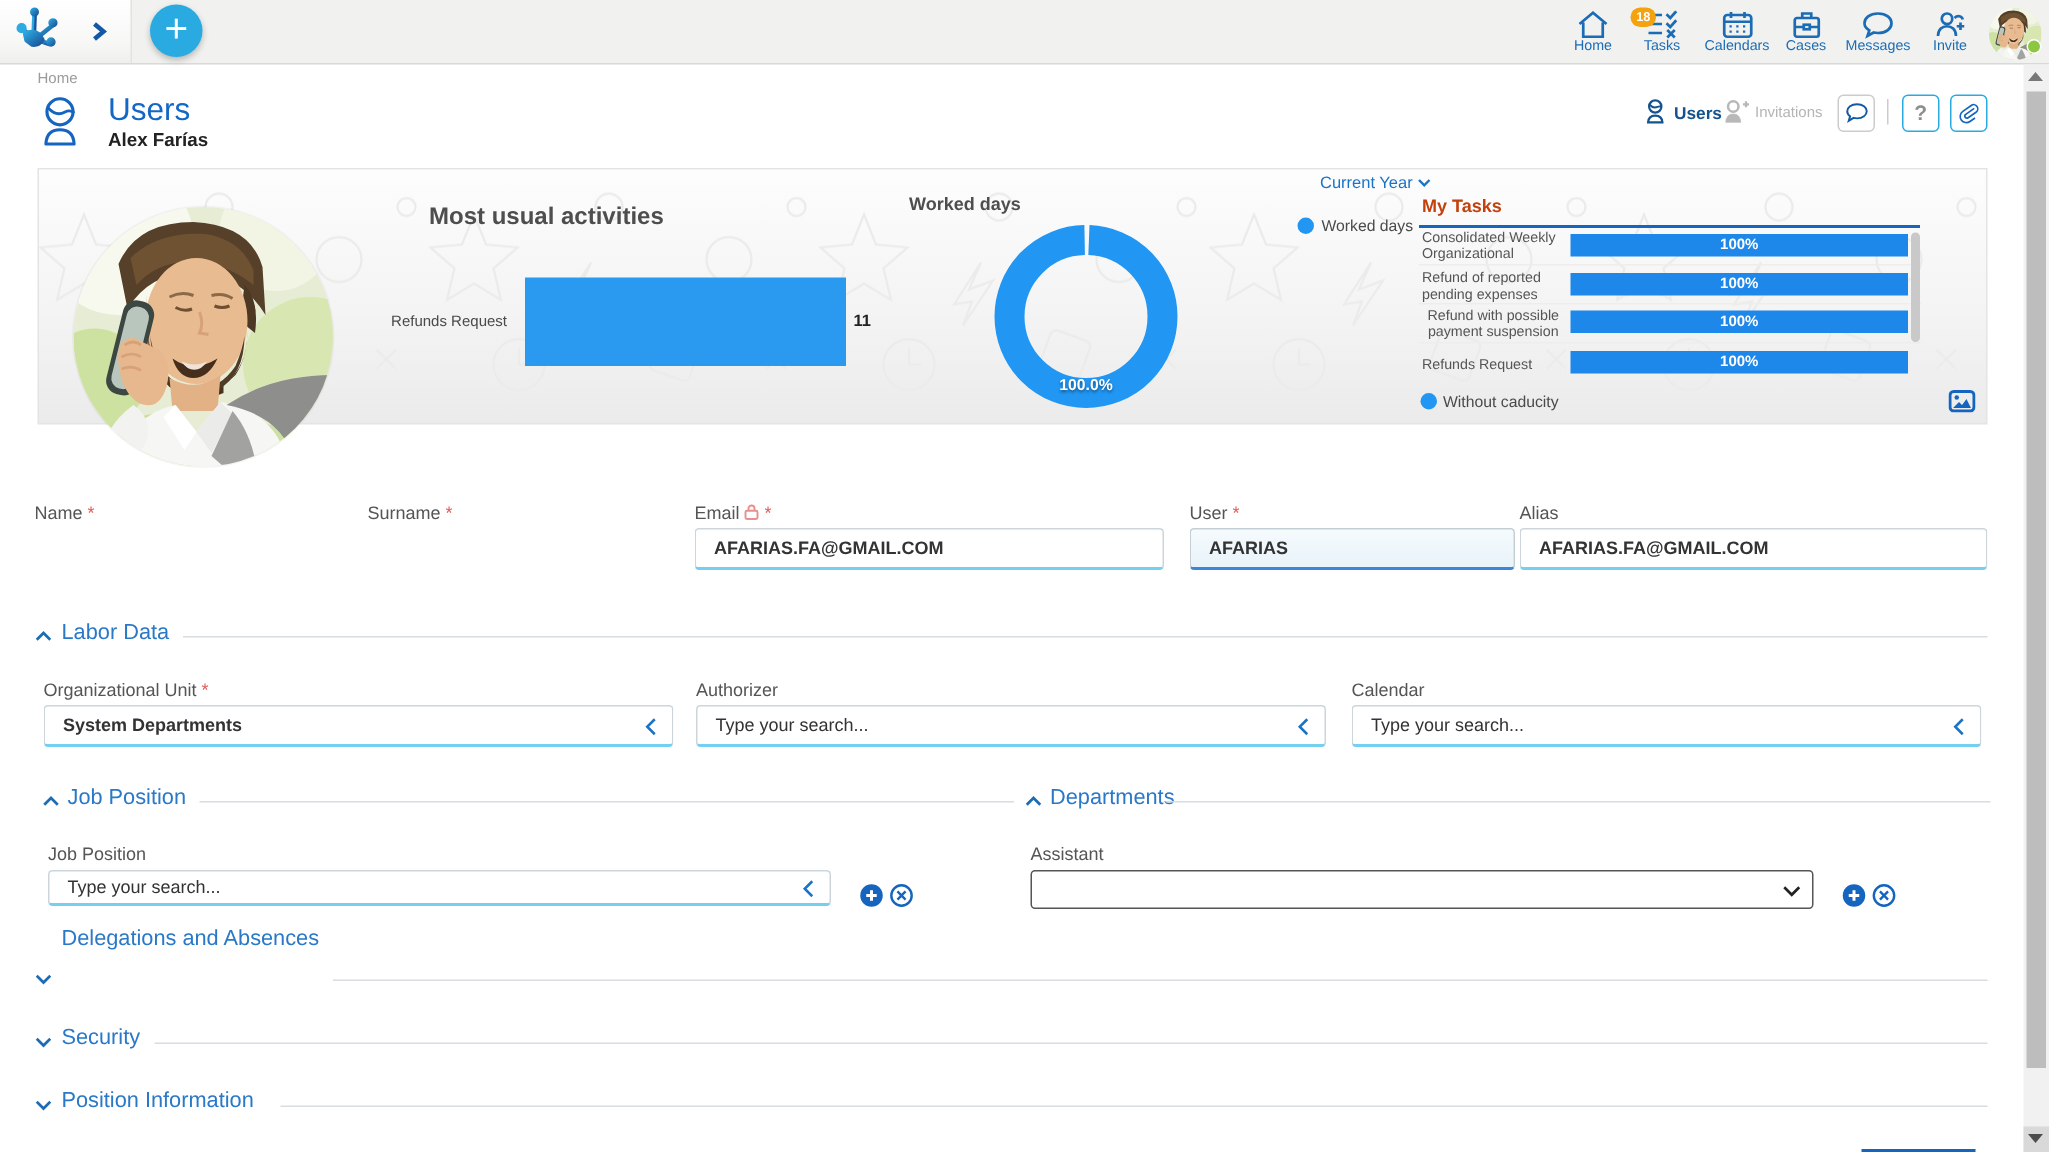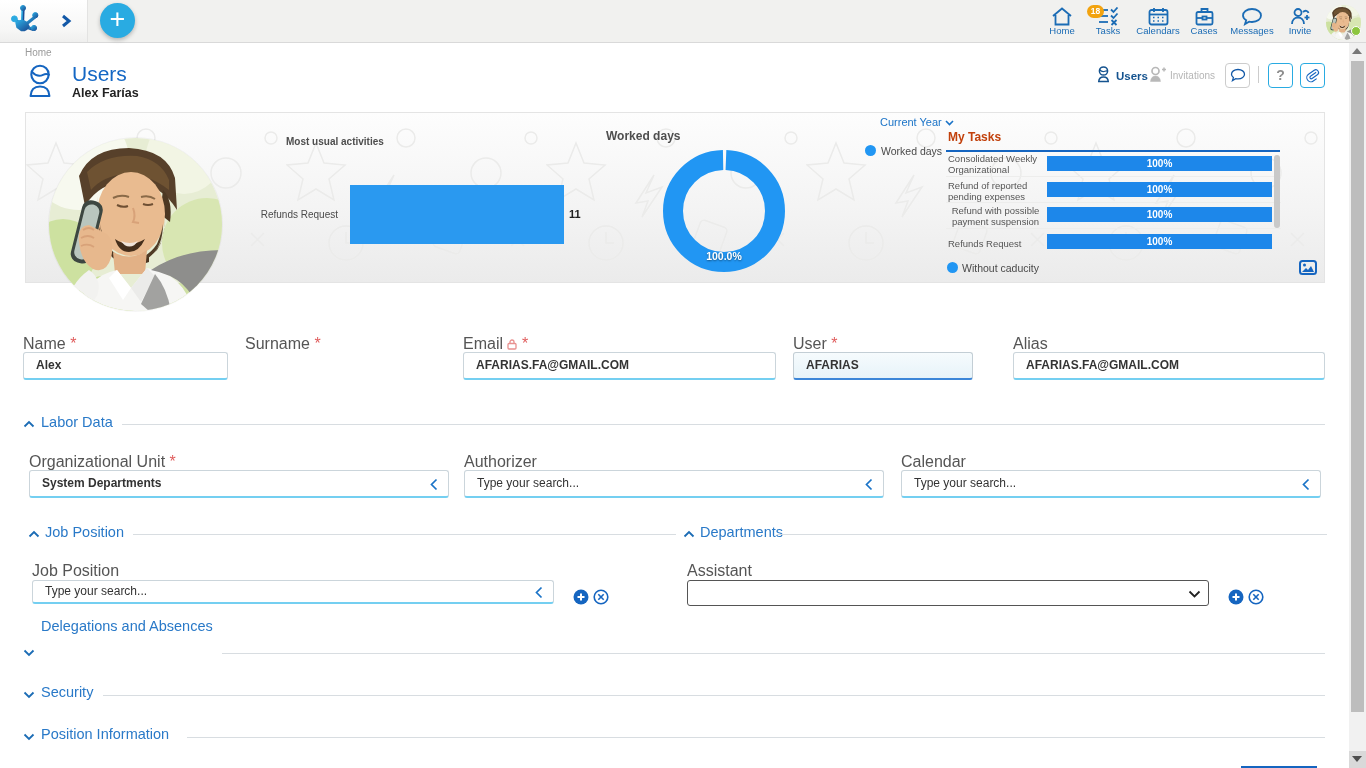--- a/index.html
+++ b/index.html
@@ -32,21 +32,21 @@
 .legdot { position:absolute; width:11px; height:11px; border-radius:50%; background:#2196f3; }
 .legtxt { position:absolute; font-size:10.5px; color:#4a4a4a; }
 
 #mt-title { position:absolute; left:948px; top:130px; font-size:12px; font-weight:bold; color:#c2410c; }
 #mt-line { position:absolute; left:946px; top:150px; width:334px; height:2px; background:#1565c0; }
 .mt-label { position:absolute; left:948px; width:95px; font-size:9.5px; color:#555; line-height:11px; }
 .mt-bar { position:absolute; left:1047px; width:225px; height:15px; background:#1d87ea; color:#fff; font-size:10px; font-weight:bold; text-align:center; line-height:15px; }
 .mt-sep { position:absolute; left:946px; width:335px; height:1px; background:#ededec; }
 #mt-scroll { position:absolute; left:1274px; top:155px; width:6px; height:73px; background:#c9c9c9; border-radius:3px; }
 
-.flabel { position:absolute; font-size:16px; color:#555; }
+.flabel { position:absolute; font-size:12px; color:#555; }
 .req { color:#e05d5d; }
 .finput { position:absolute; height:28px; background:#fff; border:1px solid #cbd5db; border-bottom:2px solid #74cff1; border-radius:3px; font-size:12px; font-weight:bold; color:#333; line-height:25px; padding-left:12px; }
 .placeholder { font-weight:normal; color:#333; }
 .sechead { position:absolute; font-size:14.5px; color:#2979c8; }
 .secline { position:absolute; height:1px; background:#d8dde1; }
 .circbtn { position:absolute; width:16px; height:16px; }
 
 #sb-track { position:absolute; left:1349px; top:43px; width:17px; height:725px; background:#f1f1f1; }
 #sb-thumb { position:absolute; left:1351px; top:61px; width:13px; height:651px; background:#bdbdbd; }
 #sb-down { position:absolute; left:1349px; top:751px; width:17px; height:17px; background:#d9d9d9; }
@@ -257,21 +257,21 @@
           <path d="M225 120 l13 13 M238 120 l-13 13"></path>
           <circle cx="245" cy="25" r="6"></circle>
         </g>
       </pattern>
     </defs>
     <rect width="1298" height="169" fill="url(#doodles)"></rect>
   </svg>
 
   <div class="chtitle" style="left:267px;top:134px;position:absolute;"></div>
 </div>
-<div class="chtitle" style="left:268px;top:136px;font-size:10px;padding-left:18px;">Most usual activities</div>
+<div class="chtitle" style="left:268px;top:136px;font-size:16px;padding-left:18px;">Most usual activities</div>
 <div class="chtitle" style="left:606px;top:129px;">Worked days</div>
 <div id="barlabel">Refunds Request</div>
 <div id="bar1"></div>
 <div id="barval">11</div>
 
 <svg width="126" height="126" viewBox="0 0 126 126" style="position:absolute;left:661px;top:148px;">
   <circle cx="63" cy="63" r="51" fill="none" stroke="#2196f3" stroke-width="20" stroke-dasharray="317 4" stroke-dashoffset="-2" transform="rotate(-90 63 63)"></circle>
   <text x="63" y="112" text-anchor="middle" font-size="10.5" font-weight="bold" fill="#fff" style="text-shadow:0 1px 2px rgba(0,0,0,0.45);">100.0%</text>
 </svg>
 <div id="cy">Current Year<svg width="9" height="6" viewBox="0 0 9 6" style="margin-left:3px;">
@@ -345,33 +345,32 @@
     </g>
 
     <path d="M30 104 Q28 88 40 87 L58 96 Q66 104 62 120 Q57 136 44 131 Q32 124 30 104 Z" fill="#e7b88d"></path>
     <path d="M34 92 q6 -4 11 0 M32 100 q7 -4 13 0 M32 108 q7 -3 13 1" stroke="#d8a279" stroke-width="1.8" fill="none"></path>
 
     <path d="M16 173 Q20 146 40 132 Q54 142 48 158 Q40 170 30 173 Z" fill="#f2f2f0"></path>
   </svg>
 </div>
 
 <div class="flabel" style="left:23px;top:335px;">Name <span class="req">*</span></div>
-<div class="finput" style="left:23px;top:352px;width:205px;">Alex</div>
 <div class="flabel" style="left:245px;top:335px;">Surname <span class="req">*</span></div>
 <div class="flabel" style="left:463px;top:335px;">Email
   <svg width="10" height="11" viewBox="0 0 10 11" style="vertical-align:-1px;">
         <g fill="none" stroke="#e8908f" stroke-width="1.3">
           <rect x="1" y="4.5" width="8" height="5.5" rx="1"></rect>
           <path d="M3 4.5 V3 a2 2 0 0 1 4 0 V4.5"></path>
         </g>
       </svg>
   <span class="req">*</span></div>
 <div class="finput" style="left:463px;top:352px;width:313px;">AFARIAS.FA@GMAIL.COM</div>
 <div class="flabel" style="left:793px;top:335px;">User <span class="req">*</span></div>
-<div class="finput" style="left:793px;top:352px;width:180px;background:linear-gradient(180deg,#f6fbfd,#e7f3f9);border-color:#c3ced5;border-bottom-color:#3c86d8;">AFARIAS</div>
+<div class="finput" style="left:793px;top:352px;width:217px;background:linear-gradient(180deg,#f6fbfd,#e7f3f9);border-color:#c3ced5;border-bottom-color:#3c86d8;">AFARIAS</div>
 <div class="flabel" style="left:1013px;top:335px;">Alias</div>
 <div class="finput" style="left:1013px;top:352px;width:312px;">AFARIAS.FA@GMAIL.COM</div>
 
 <svg width="12" height="8" viewBox="0 0 12 8" style="position:absolute;left:23px;top:420px;">
       <path d="M1.5 6.5 L6 2 L10.5 6.5" fill="none" stroke="#1b6cb5" stroke-width="1.8"></path>
     </svg>
 <div class="sechead" style="left:41px;top:414px;">Labor Data</div>
 <div class="secline" style="left:122px;top:424px;width:1203px;"></div>
 <div class="flabel" style="left:29px;top:453px;">Organizational Unit <span class="req">*</span></div>
 <div class="finput" style="left:29px;top:470px;width:420px;">System Departments<svg width="8" height="13" viewBox="0 0 8 13" style="position:absolute;right:10px;top:7px;">

